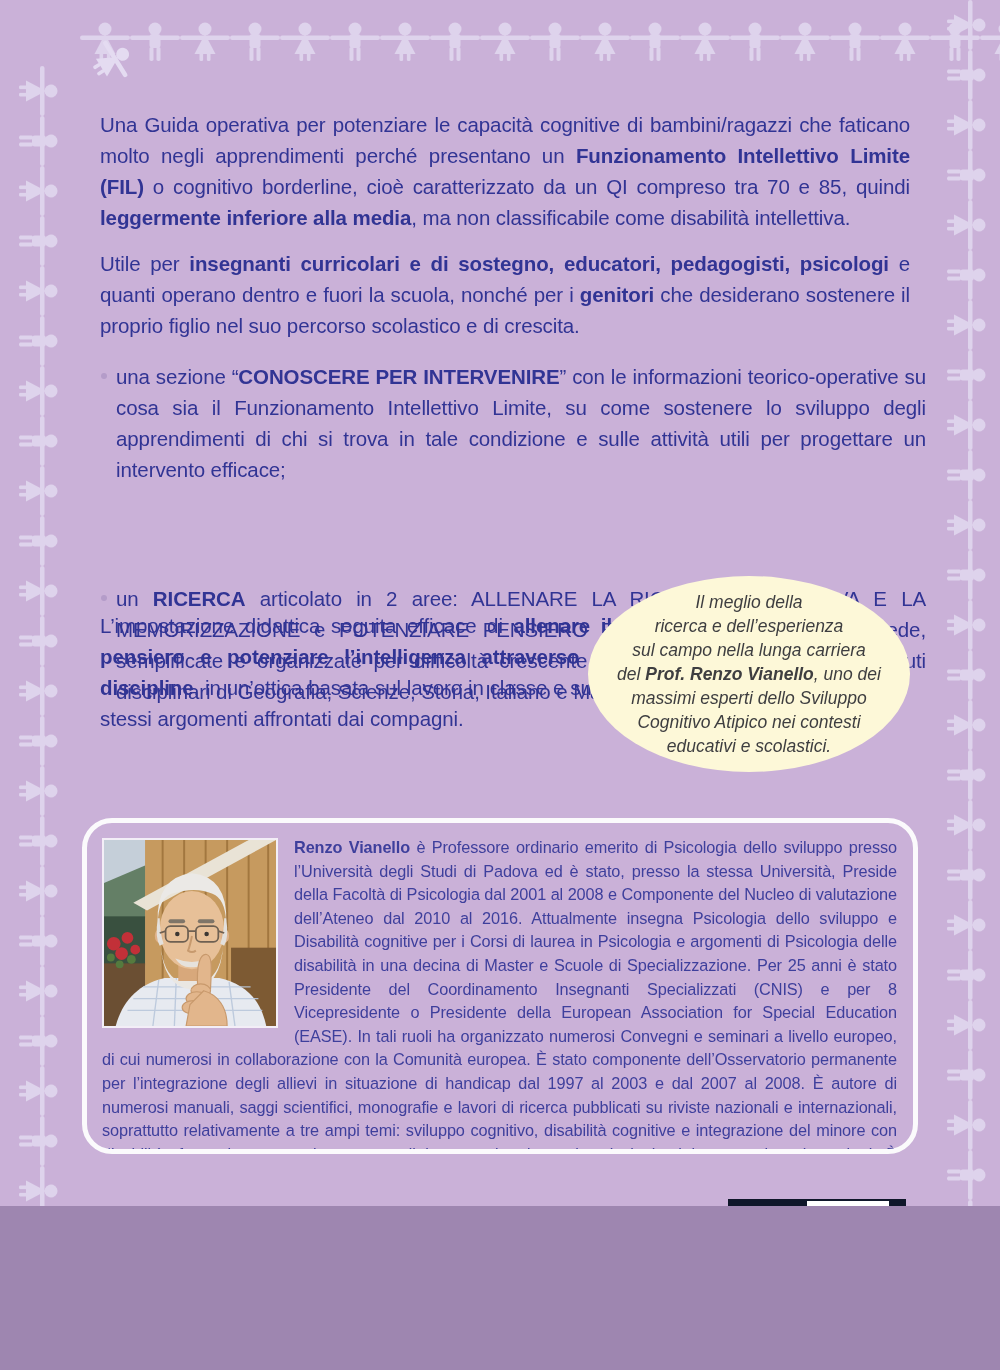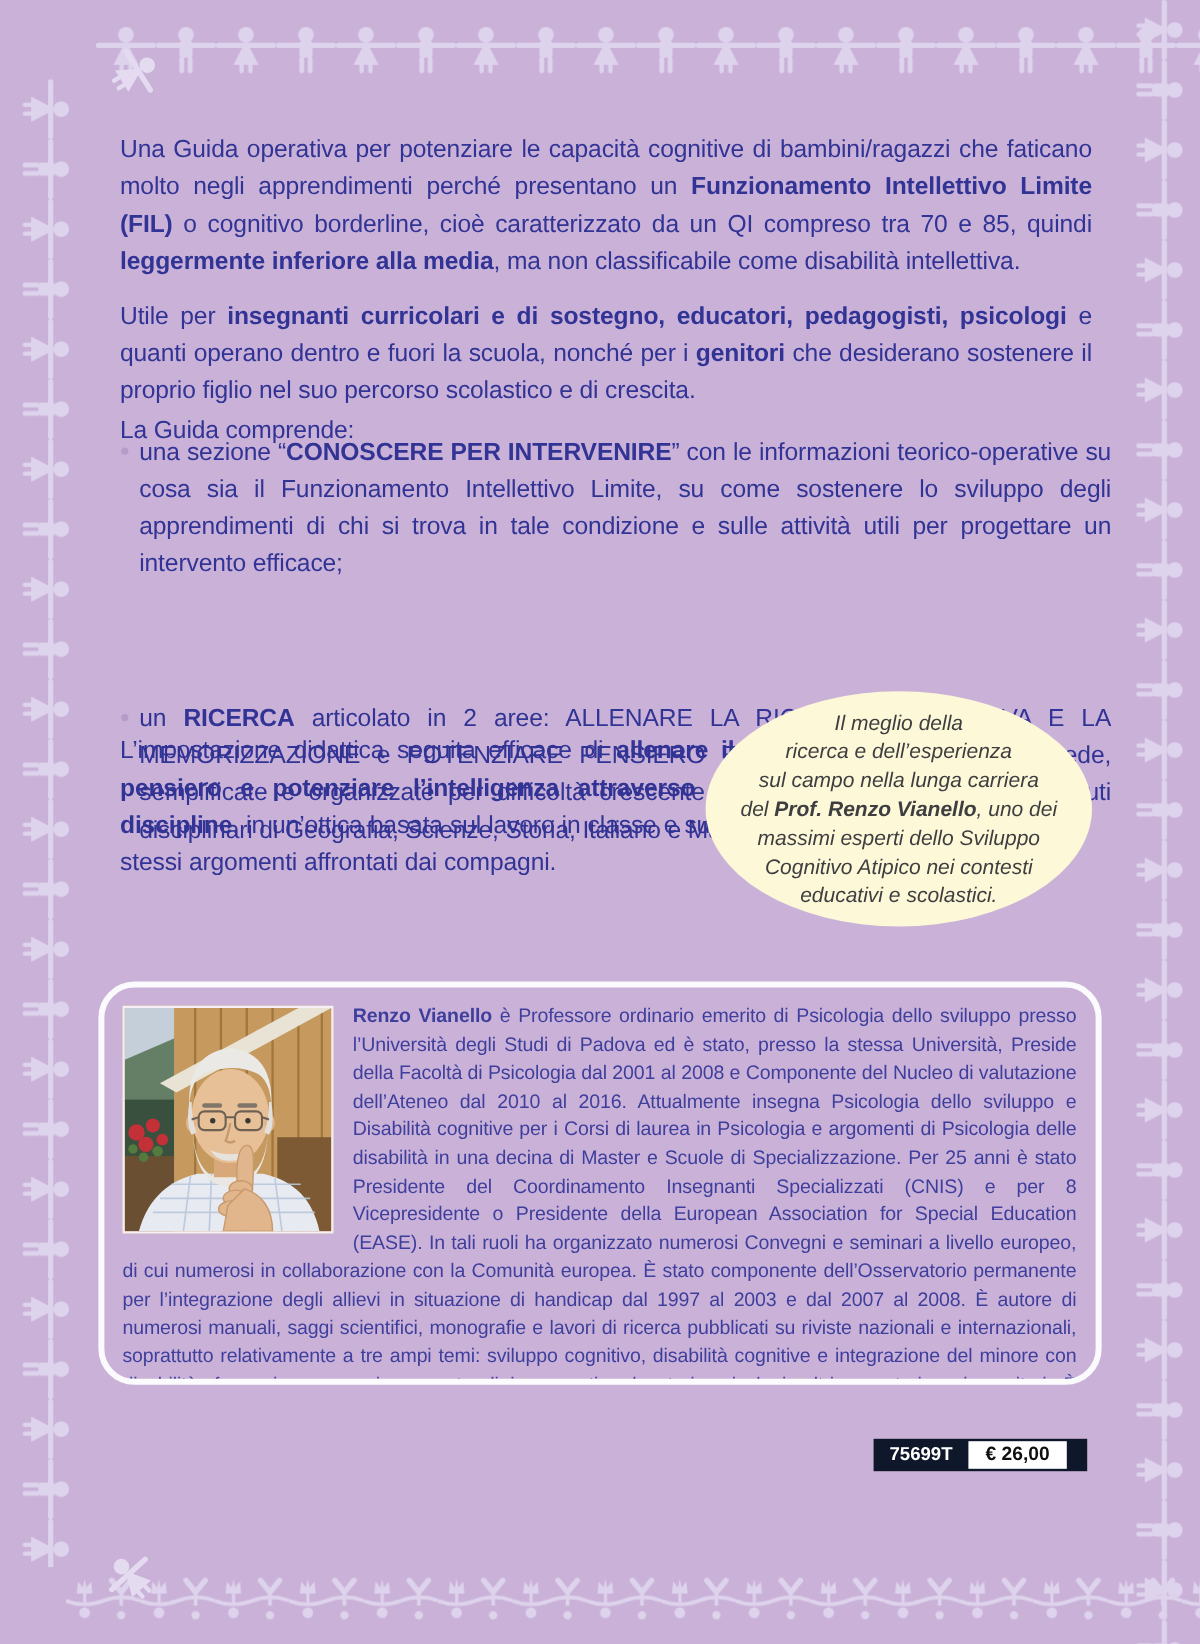--- a/index.html
+++ b/index.html
@@ -1,18 +1,18 @@
 <!DOCTYPE html>
 <html lang="it"><head>
 <meta charset="utf-8">
 <title>Back cover</title>
 <style>
   html,body{margin:0;padding:0;background:#9e86b0;}
   .page{
-    position:relative; width:1000px; height:1370px; margin:0 auto;
+    position:relative; width:1000px; height:1206px; margin:0 auto;
     background:#cab1d8; overflow:hidden;
     font-family:"Liberation Sans", sans-serif;
     -webkit-font-smoothing:antialiased;
   }
   .deco{position:absolute; pointer-events:none;}
   .b{font-weight:bold;text-align:right;}
   
   .copy{
     position:absolute; left:100px; width:810px;
     color:#313494; font-size:20.5px; line-height:31px;
@@ -152,21 +152,20 @@
     <rect width="945" height="40" fill="url(#garlandpat)"></rect>
   </svg>
   <svg class="deco" style="left:80px;top:1284px" width="64" height="64">
     <g transform="rotate(-42 32 32)">
         <use href="#doll-single" x="6" y="8"></use>
       </g>
   </svg>
 
   <p class="copy" style="top:88px"><span>Una Guida operativa per potenziare le capacità cognitive di bambini/ragazzi che faticano molto negli apprendimenti perché presentano un </span><span class="b">Funzionamento Intellettivo Limite (FIL)</span><span> o cognitivo borderline, cioè caratterizzato da un QI compreso tra 70 e 85, quindi </span><span class="b">leggermente inferiore alla media</span><span>, ma non classificabile come disabilità intellettiva.</span></p>
   <p class="copy" style="top:227px"><span>Utile per </span><span class="b">insegnanti curricolari e di sostegno, educatori, pedagogisti, psicologi</span><span> e quanti operano dentro e fuori la scuola, nonché per i </span><span class="b">genitori</span><span> che desiderano sostenere il proprio figlio nel suo percorso scolastico e di crescita.</span></p>
-  <p class="copy no-justify" style="top:322px">La Guida comprende:</p>
 
   <div class="copy bullet" style="top:361px">
     <span class="dot"></span>
     <span><span>una sezione “</span><span class="b">CONOSCERE PER INTERVENIRE</span><span>” con le informazioni teorico-operative su cosa sia il Funzionamento Intellettivo Limite, su come sostenere lo sviluppo degli apprendimenti di chi si trova in tale condizione e sulle attività utili per progettare un intervento efficace;</span></span>
   </div>
   <div class="copy bullet" style="top:459px">
     <span class="dot"></span>
     <span><span>un </span><span class="b">RICERCA</span><span> articolato in 2 aree: ALLENARE LA RICERCA PERCETTIVA E LA MEMORIZZAZIONE e POTENZIARE PENSIERO E RAGIONAMENTO. Le Schede, semplificate e organizzate per difficoltà crescente, sono contestualizzate ai contenuti disciplinari di Geografia, Scienze, Storia, Italiano e Matematica.</span></span>
   </div>
 

